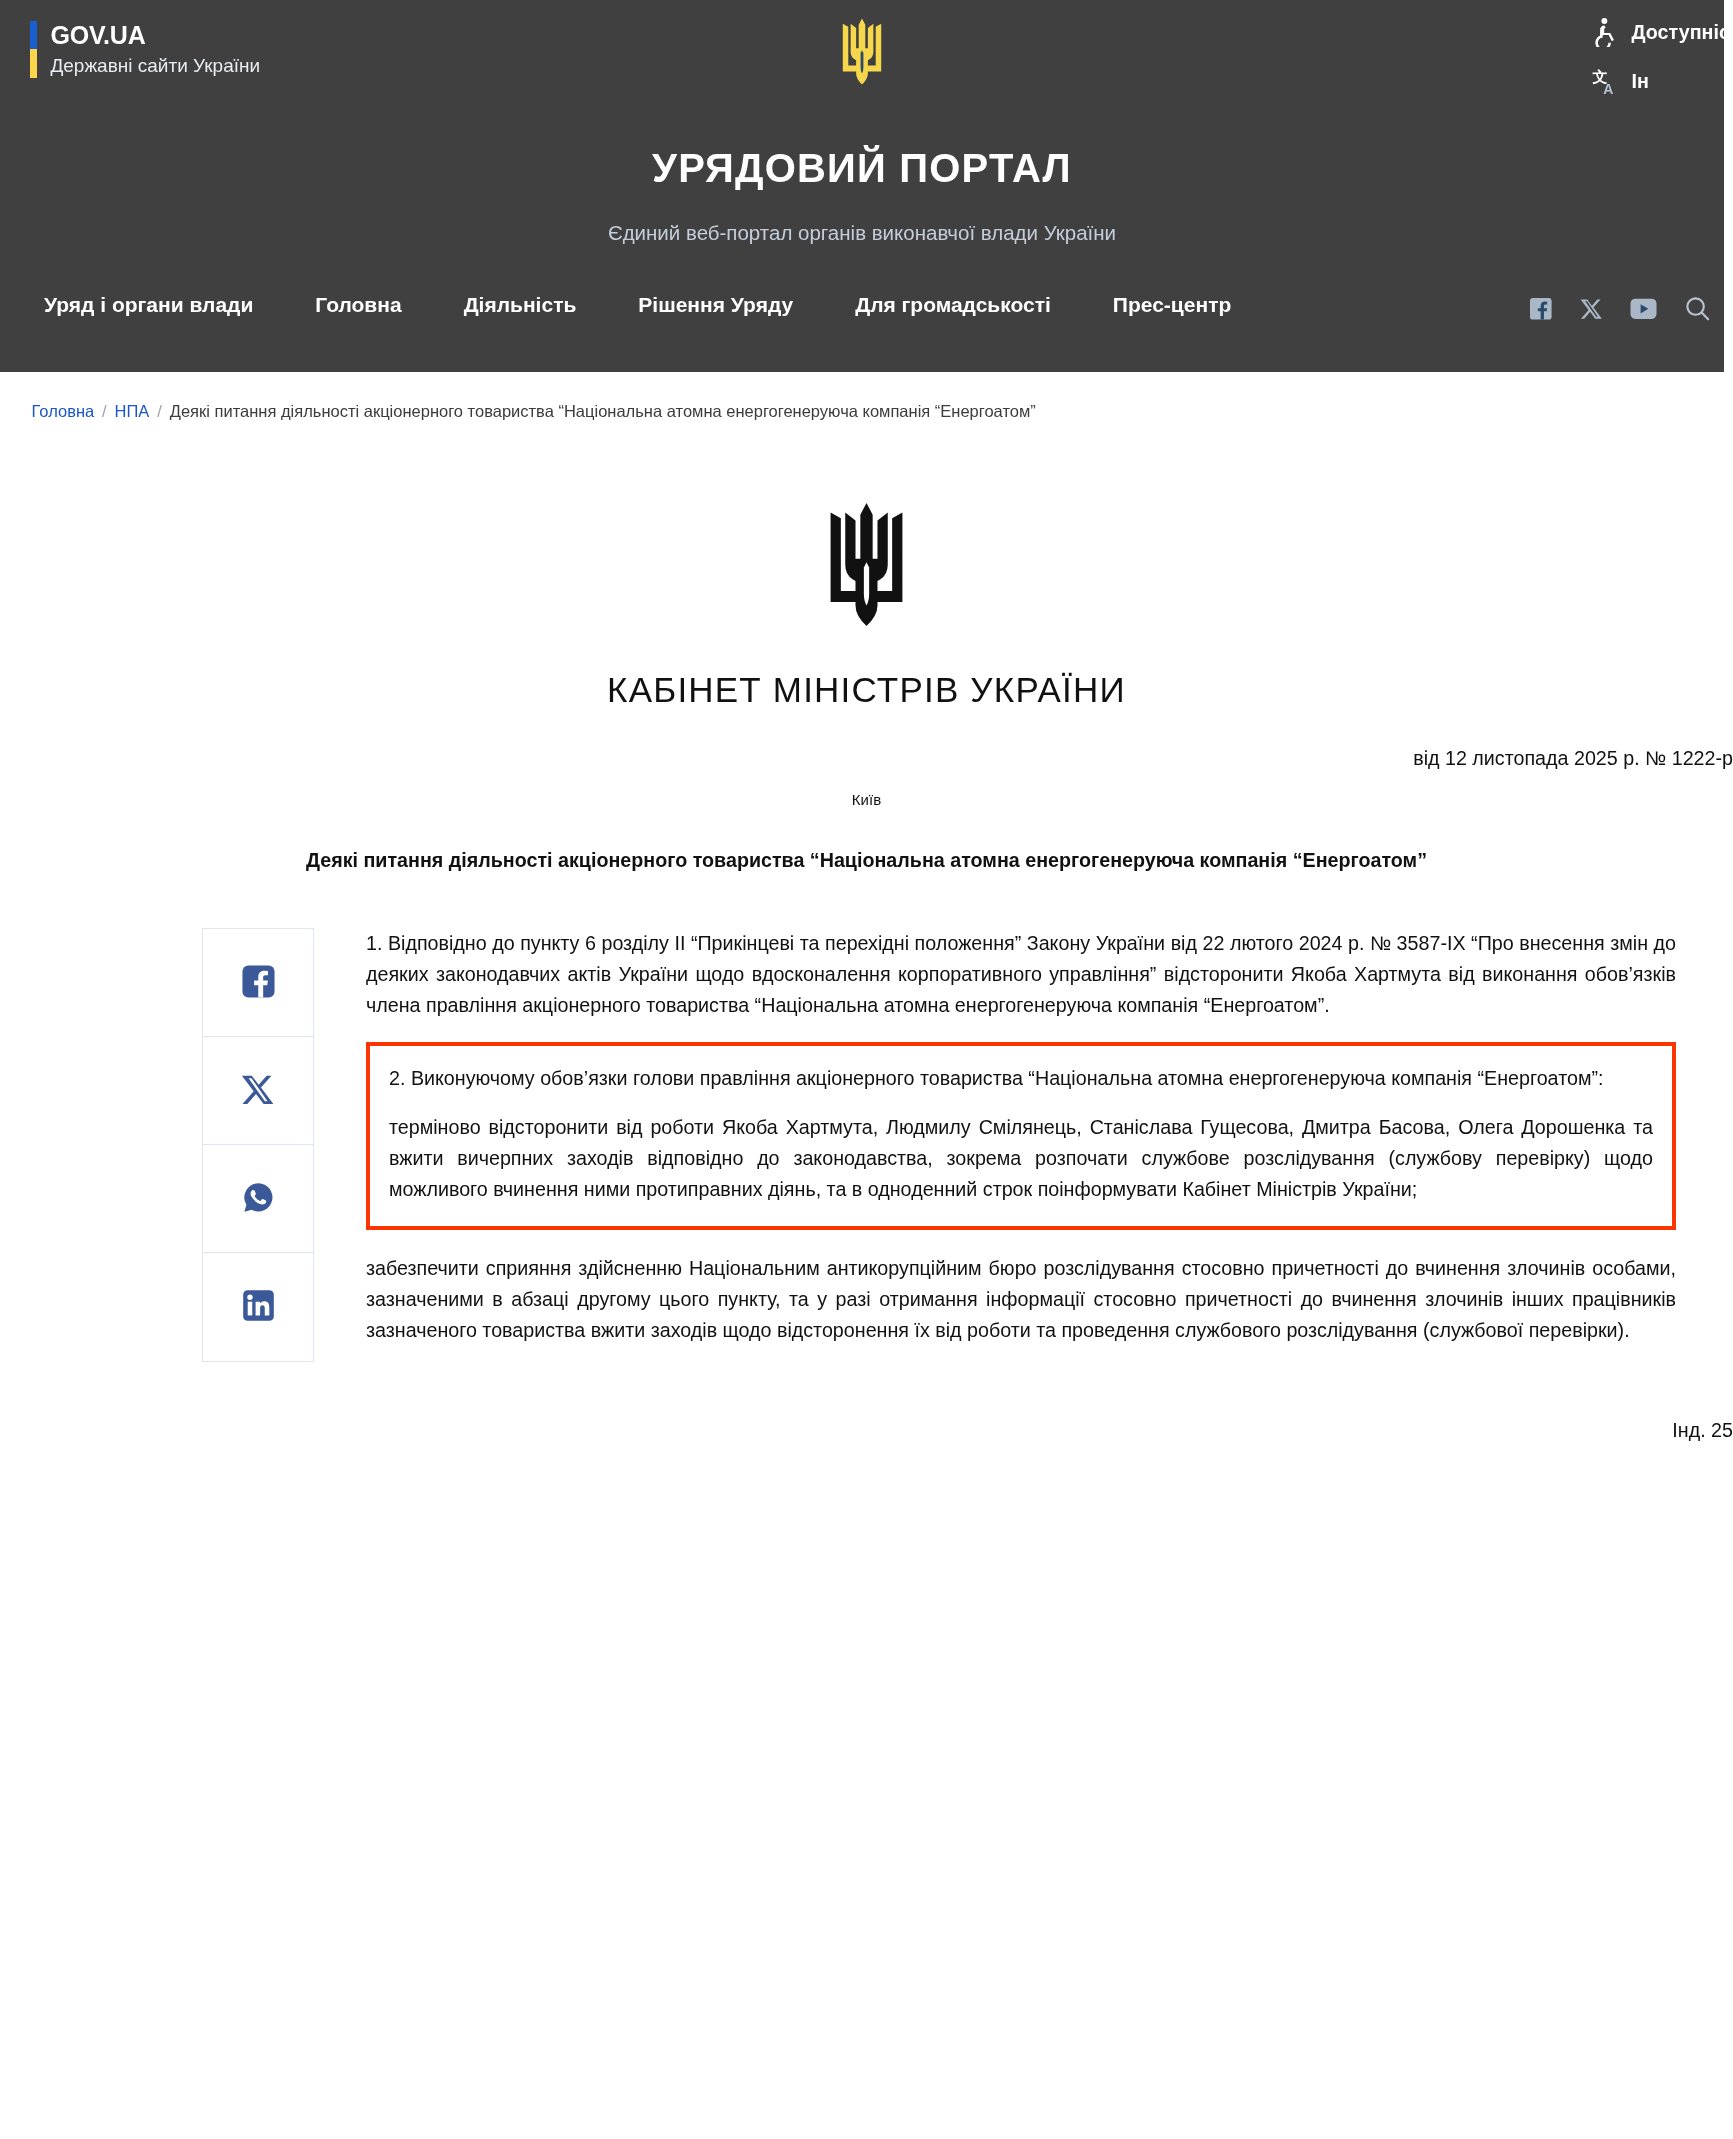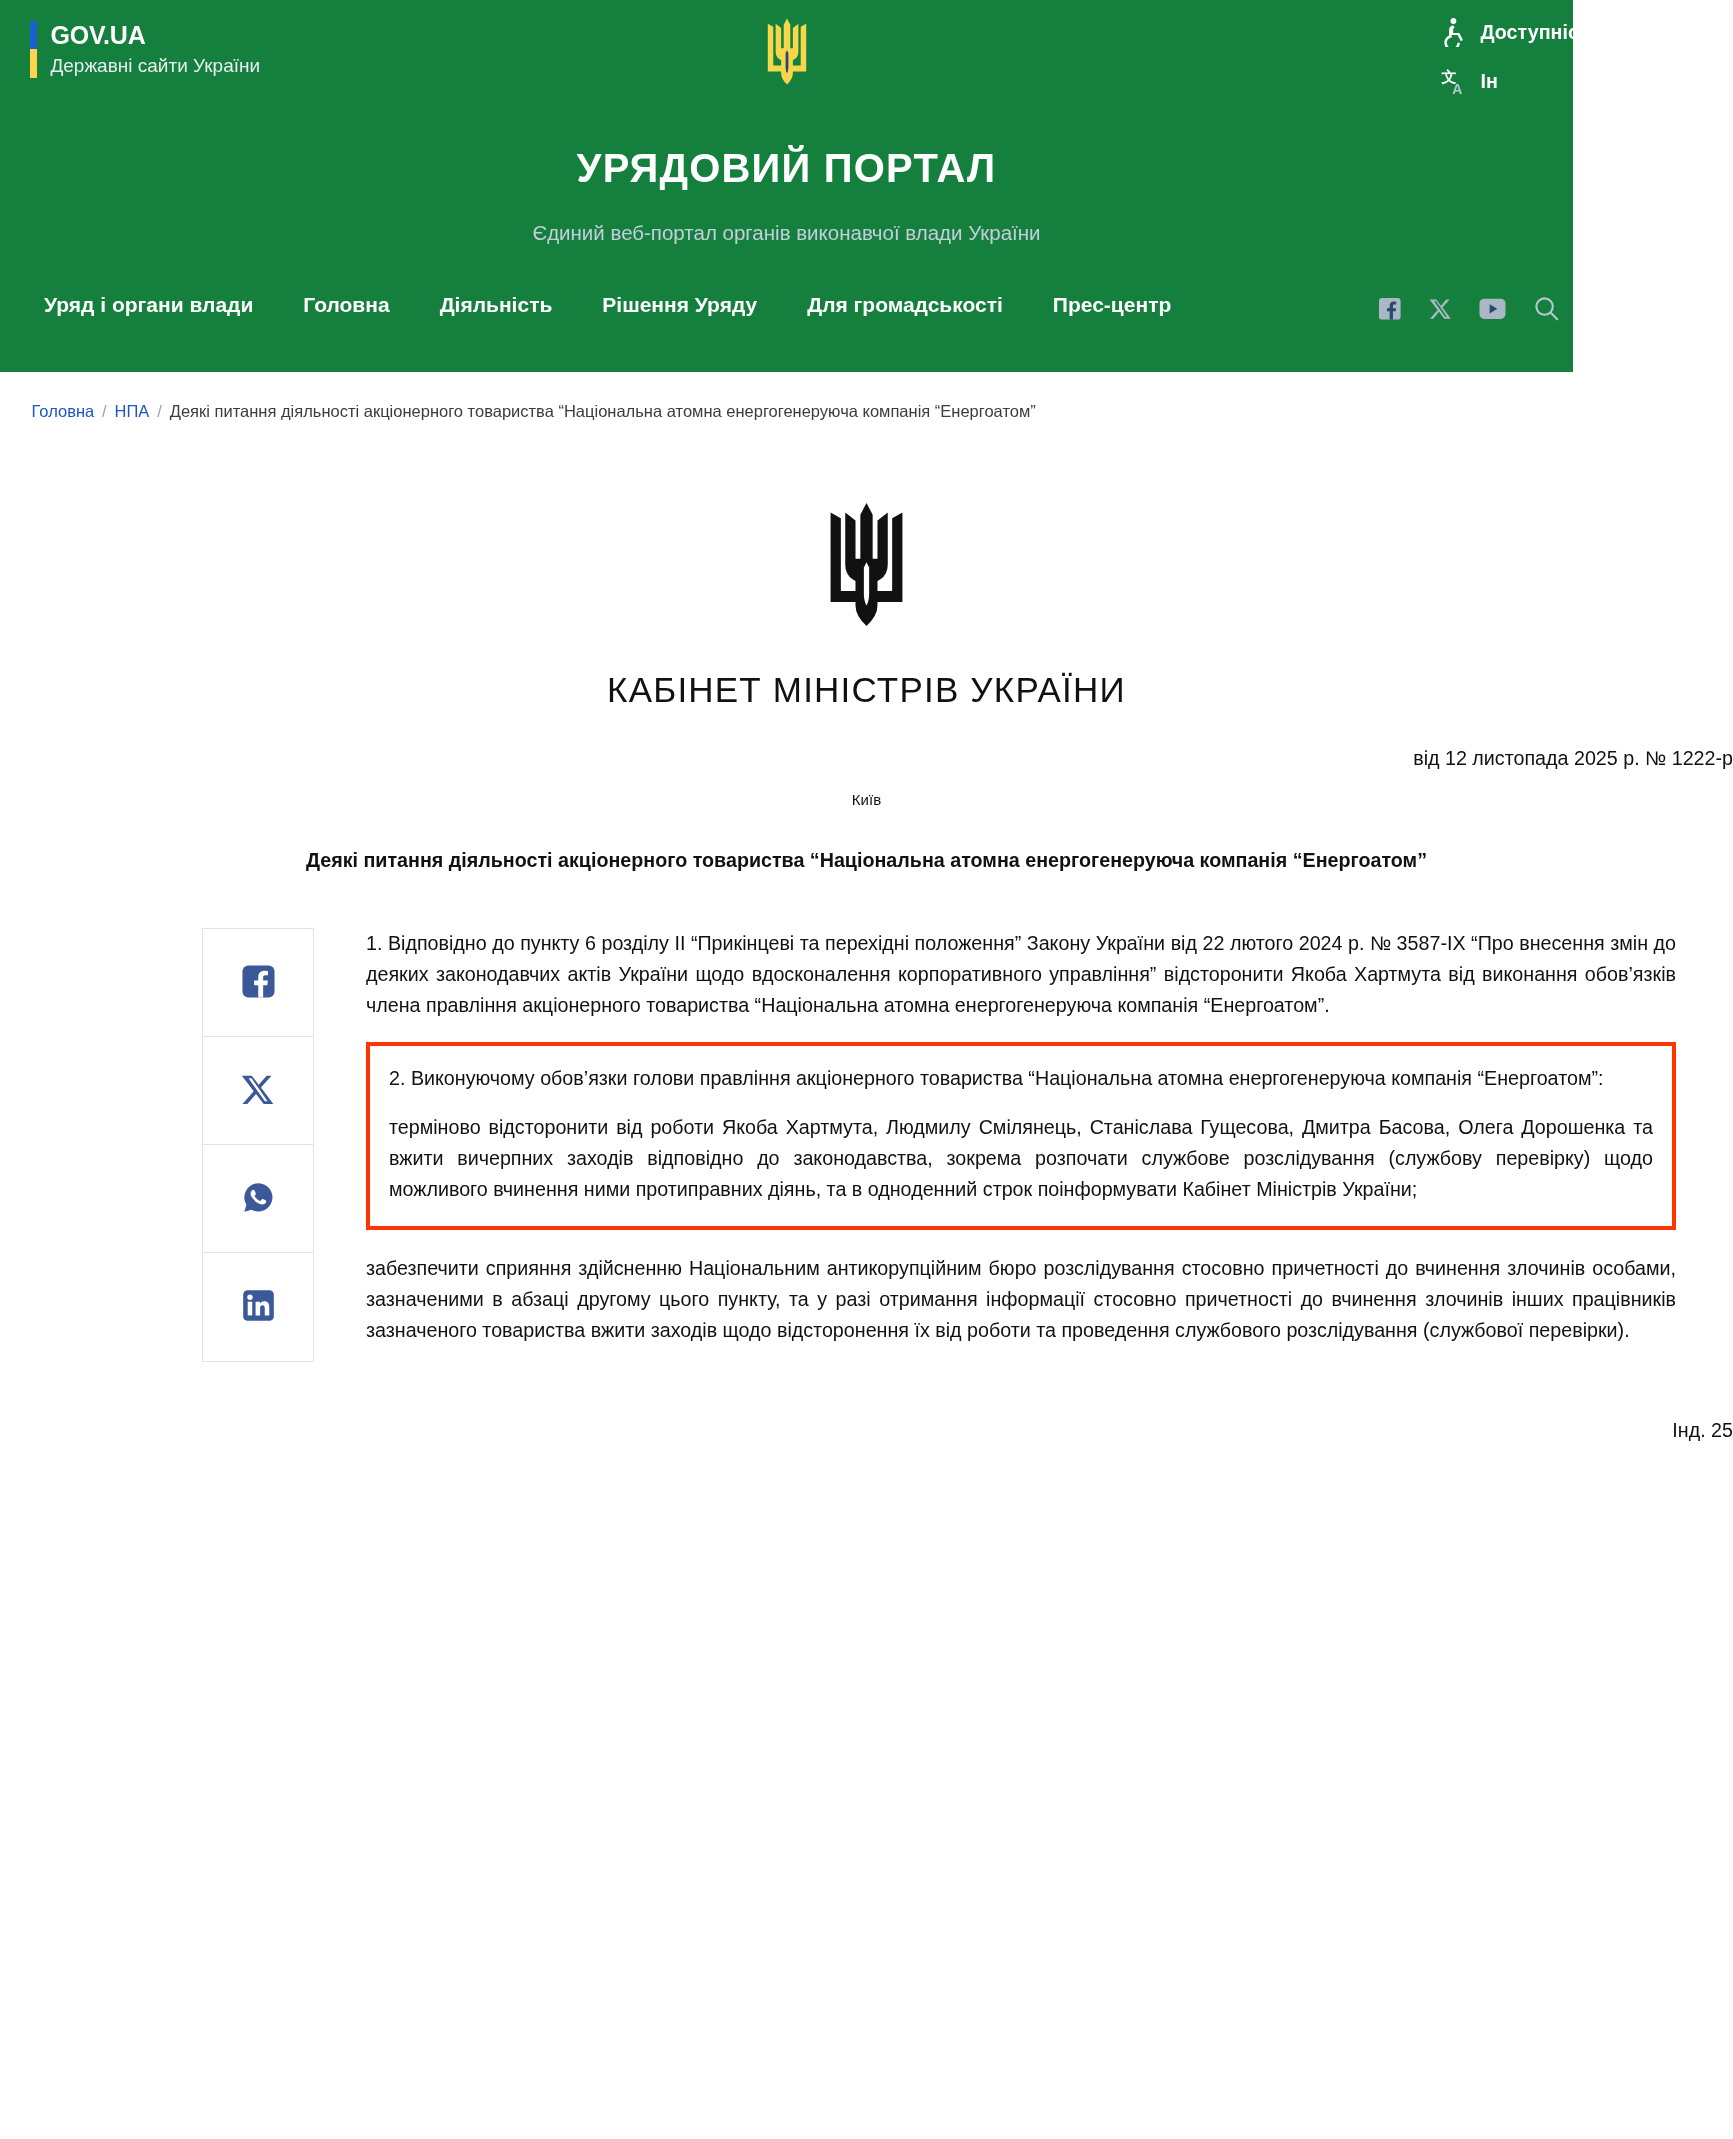--- a/index.html
+++ b/index.html
@@ -13,22 +13,22 @@
 
   body {
     width: 1733px;
     min-height: 2140px;
     overflow: hidden;
     position: relative;
   }
 
   
   .site-header {
-    background: #15803d;
-    width: 1573px;
+    background: #404040;
+    width: 1724px;
     height: 372px;
     position: relative;
     overflow: hidden;
   }
 
   .gov-badge {
     position: absolute;
     left: 30px;
     top: 20.5px;
     display: flex;
@@ -110,21 +110,21 @@
     font-weight: 400;
   }
 
   
   .main-nav {
     position: absolute;
     left: 19px;
     top: 293px;
     display: flex;
     align-items: center;
-    gap: 0;
+    gap: 12px;
   }
   .nav-item {
     color: #ffffff;
     font-size: 21px;
     font-weight: 700;
     padding: 0 25px;
     white-space: nowrap;
     cursor: pointer;
   }
 

